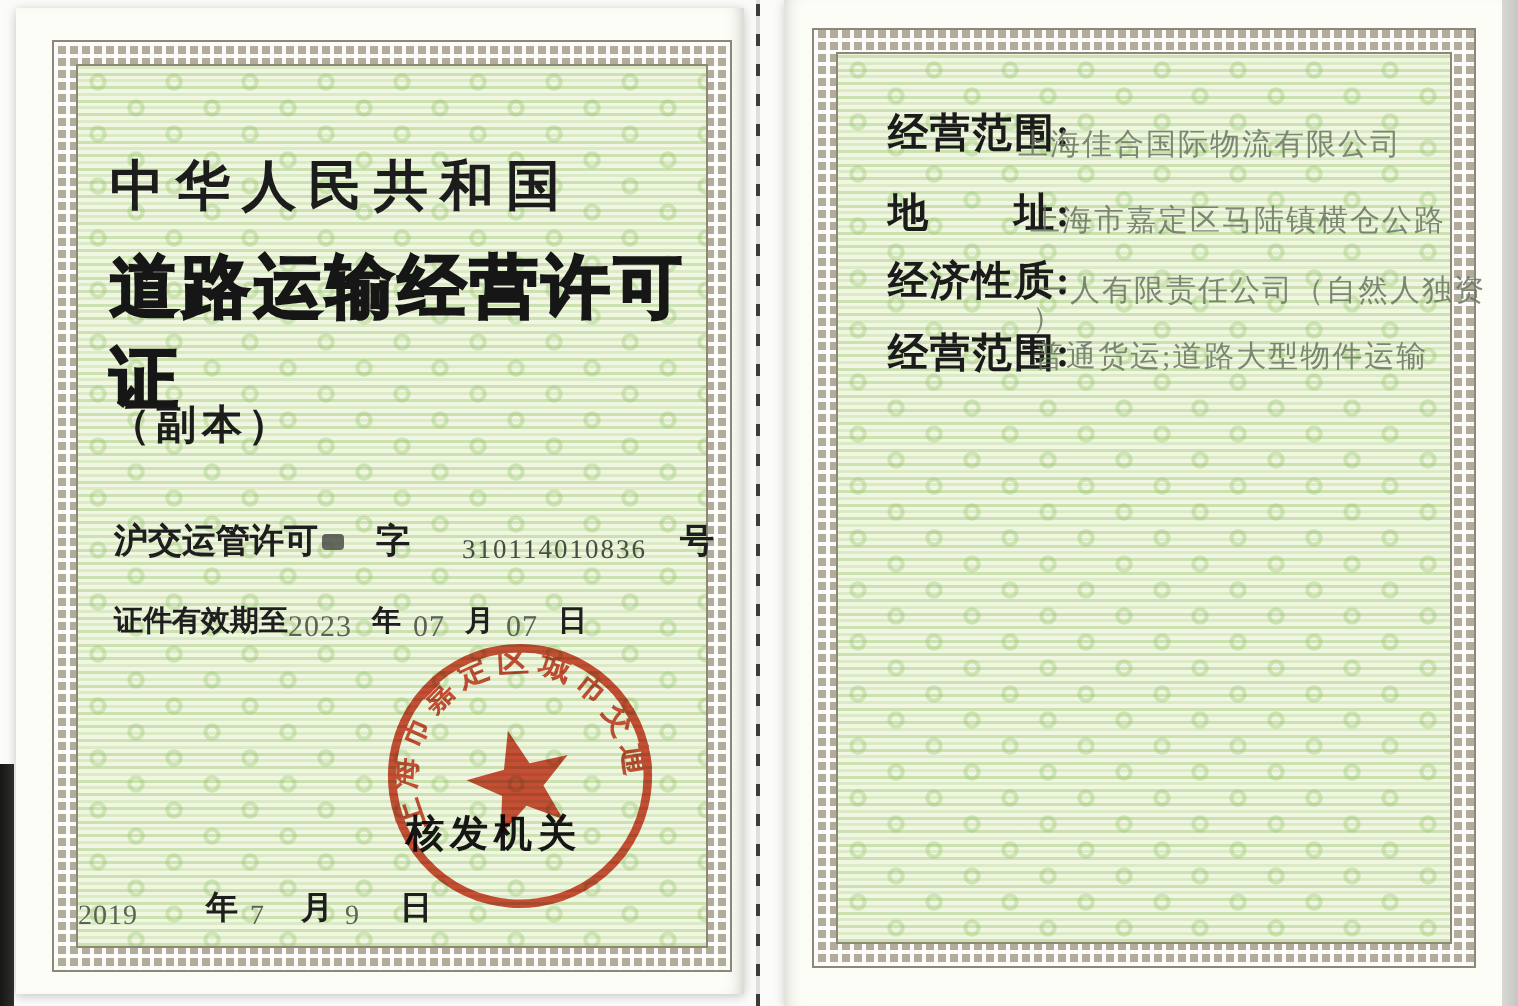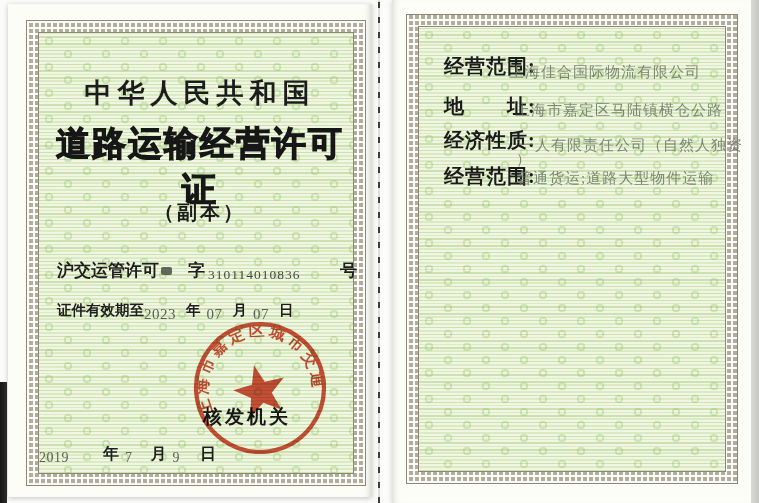--- a/index.html
+++ b/index.html
@@ -32,29 +32,29 @@
     background-color:#f0f6e1;
     background-image:
       radial-gradient(circle at 10px 8px,  rgba(255,255,255,0) 2px, rgba(139,190,94,.32) 2.5px, rgba(139,190,94,.32) 4px, rgba(255,255,255,0) 4.6px),
       radial-gradient(circle at 29px 21px, rgba(255,255,255,0) 2px, rgba(139,190,94,.32) 2.5px, rgba(139,190,94,.32) 4px, rgba(255,255,255,0) 4.6px),
       repeating-linear-gradient(0deg,
         rgba(132,188,82,.34) 0 1.5px, rgba(255,255,255,0) 1.5px 3.5px,
         rgba(132,188,82,.20) 3.5px 5px, rgba(255,255,255,0) 5px 6.8px);
     background-size:38px 26px,38px 26px,auto;
   }
   
-  .lp-line{position:absolute;left:4px;width:100%;text-align:center;color:#1c1c1c;}
+  .lp-line{position:absolute;left:16px;width:100%;text-align:left;color:#1c1c1c;}
   #lp-country{top:42px;font-size:27px;letter-spacing:6px;font-weight:600;}
   #lp-title{top:88px;font-size:34px;font-weight:900;letter-spacing:2px;font-family:Liberation Serif, serif;-webkit-text-stroke:1.2px #161616;}
   #lp-subtitle{top:166px;font-size:20px;letter-spacing:3px;font-weight:700;}
   .row{position:absolute;display:flex;align-items:flex-end;color:#1e1e1e;white-space:nowrap;}
   #lp-license{left:18px;top:226px;width:300px;font-size:17px;font-weight:700;}
   #lp-license .num{font-size:13.5px;font-weight:400;color:#474c45;letter-spacing:1px;transform:translateY(1px);}
   #lp-license .zi{margin-left:16px;}
-  #lp-license .num{margin-left:3px;}
+  #lp-license .num{margin-left:26px;}
   #lp-license .suffix{margin-left:auto;}
   .blob{display:inline-block;width:11px;height:8px;background:#42453f;opacity:.8;border-radius:2px;margin-left:2px;align-self:center;}
   #lp-valid{left:18px;top:244px;font-size:14.5px;font-weight:600;margin-top:24px;}
   .typed{font-family:"Liberation Serif",serif;font-weight:400;color:#5c6156;font-size:15px;transform:translateY(3px);letter-spacing:.5px;}
   #lp-valid .u{margin:0 6px 0 10px;font-weight:600;}
   #lp-issuer{top:371px;left:120px;width:176px;position:absolute;text-align:center;font-size:19px;letter-spacing:3px;color:#161616;font-weight:600;}
   #lp-date{left:0;top:411px;width:100%;position:absolute;font-size:16px;color:#1e1e1e;font-weight:600;white-space:nowrap;}
   #lp-date .typed{font-size:14px;}
   #lp-date span{display:inline-block;}
   

